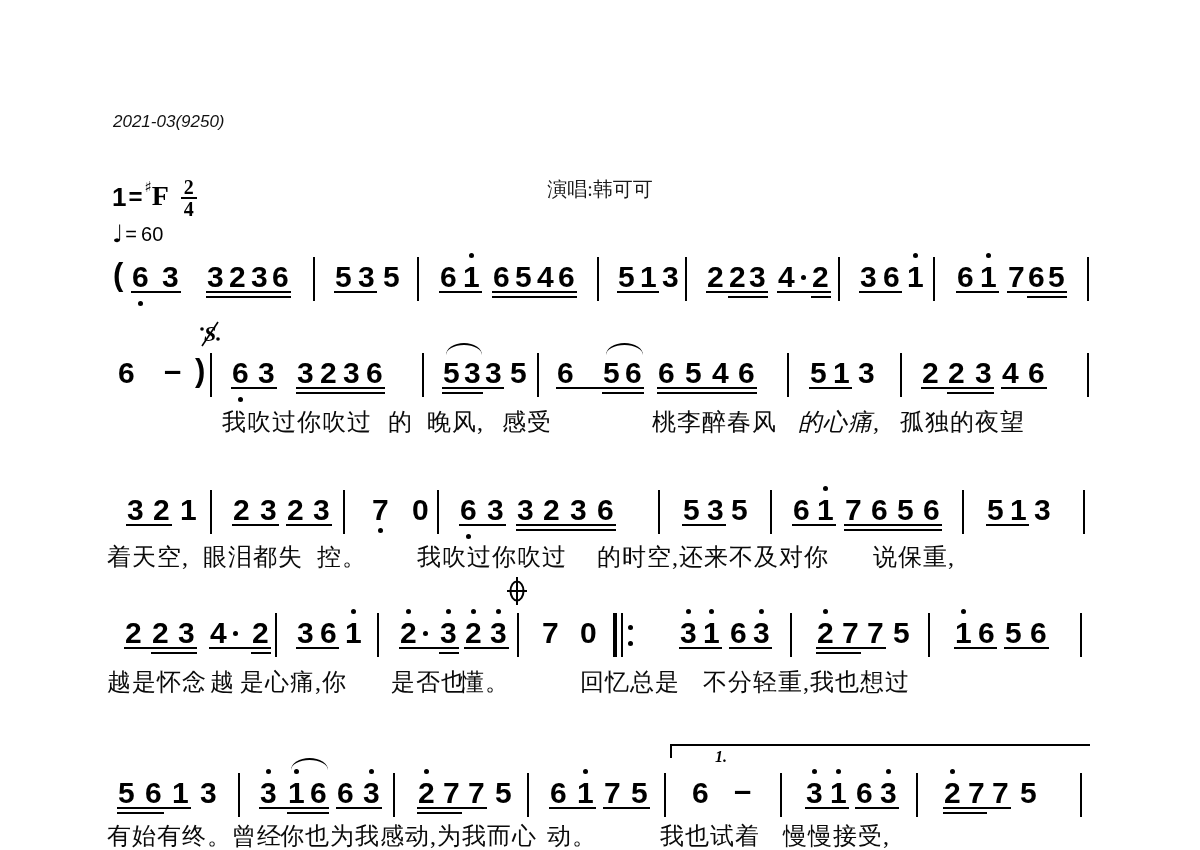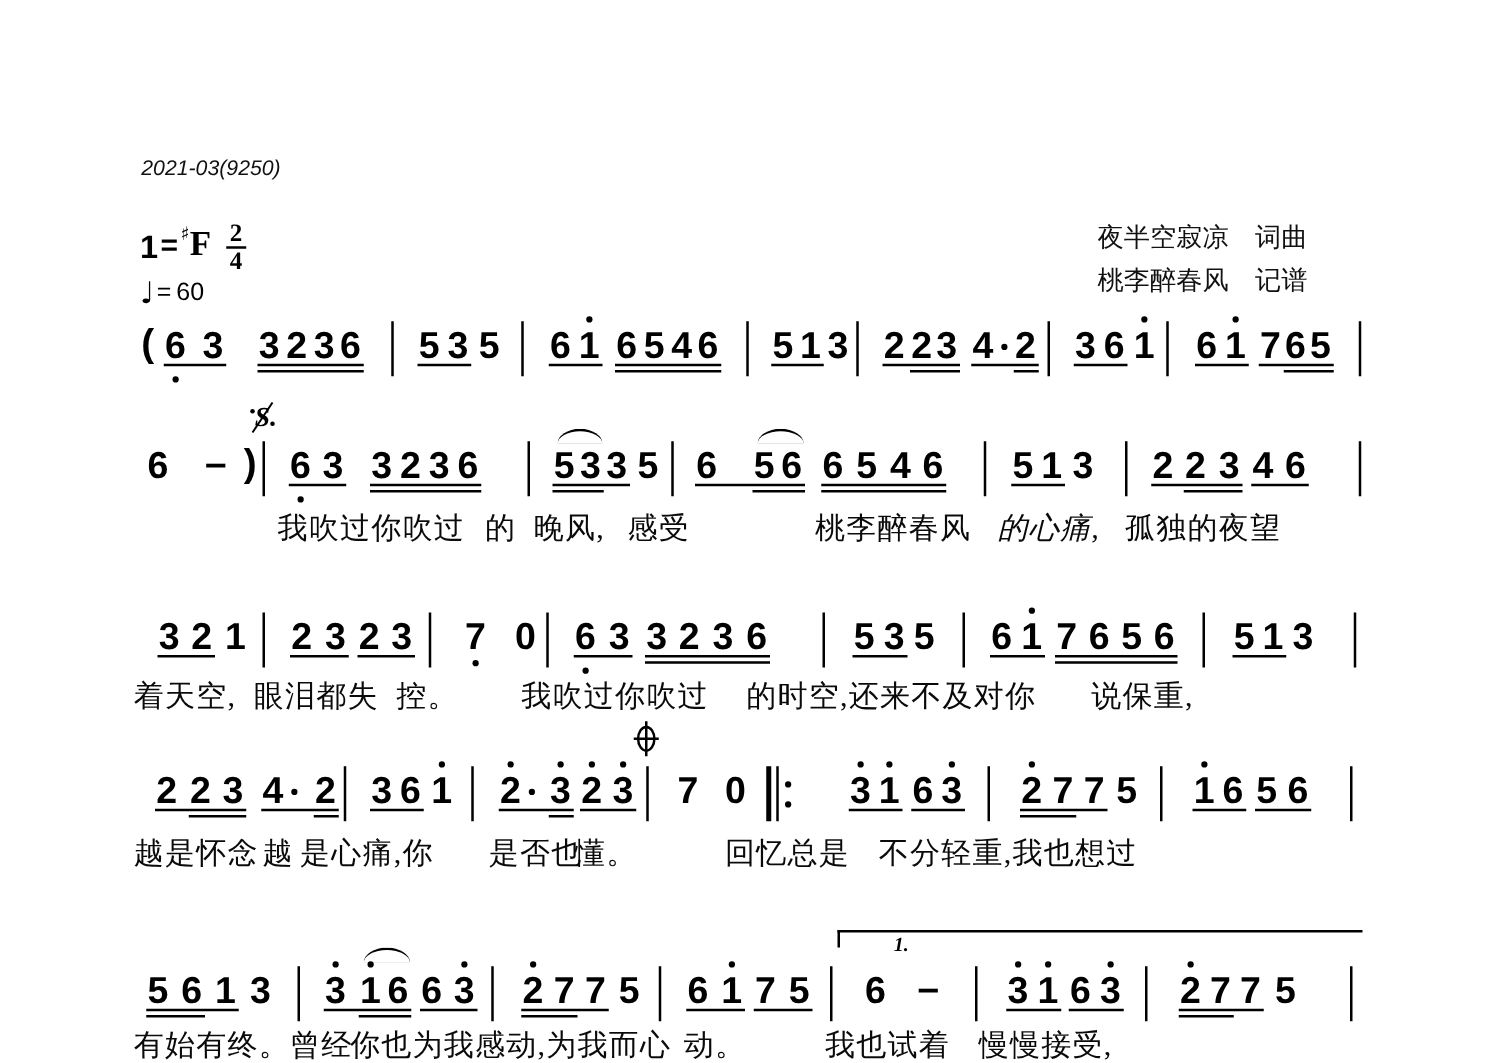--- a/index.html
+++ b/index.html
@@ -1,20 +1,20 @@
 <!DOCTYPE html>
 <html><head>
 <meta charset="utf-8">
 <style>
   html,body{margin:0;padding:0;background:#fff;}
   #page{position:relative;width:1200px;height:850px;background:#ffffff;color:#000;overflow:hidden;
         font-family:"Liberation Serif",serif;}
   .abs{position:absolute;}
   
-  .catalog{left:113px;top:112px;font:italic 17px "Liberation Sans",sans-serif;color:#111;margin-top:13px;}
+  .catalog{left:113px;top:112px;font:italic 17px "Liberation Sans",sans-serif;color:#111;}
   .title{left:0;top:102px;width:100%;text-align:center;font:bold 43px "Liberation Serif",serif;
          letter-spacing:28px;text-indent:28px;}
   .subtitle{left:0;top:176px;width:100%;text-align:center;font:20px "Liberation Serif",serif;color:#1a1a1a;}
   .credit{left:878px;font:21px "Liberation Serif",serif;color:#111;}
   .keysig{left:112px;top:182px;display:flex;align-items:flex-start;}
   .keysig .one{font:bold 26px "Liberation Sans",sans-serif;}
   .keysig .eq{font:bold 24px "Liberation Sans",sans-serif;margin:1px 2px 0 2px;}
   .keysig .sharp{font:bold 15px "DejaVu Sans",sans-serif;position:relative;top:-4px;}
   .keysig .tonic{font:bold 28px "Liberation Serif",serif;line-height:28px;}
   .meter{display:inline-flex;flex-direction:column;align-items:center;margin-left:12px;margin-top:-4px;}
@@ -40,23 +40,22 @@
   .lyrics-segment{position:absolute;font:24px "Liberation Serif",serif;letter-spacing:1px;white-space:nowrap;color:#0a0a0a;}
   .mark-icon{position:absolute;}
 </style>
 </head>
 <body>
 
 <div id="page">
 
   <div class="abs catalog">2021-03(9250)</div>
 
-
-  <div class="abs credit" style="top:176px">夜半空寂凉　词曲</div>
-  <div class="abs credit" style="top:210px">桃李醉春风　记谱</div>
+  <div class="abs subtitle">演唱:韩可可</div>
+
 
   <div class="abs keysig">
     <span class="one">1</span>
     <span class="eq">=</span>
     <span class="sharp">♯</span>
     <span class="tonic">F</span>
     <span class="meter">
       <span>2</span>
       <span class="fracbar"></span>
       <span>4</span>

